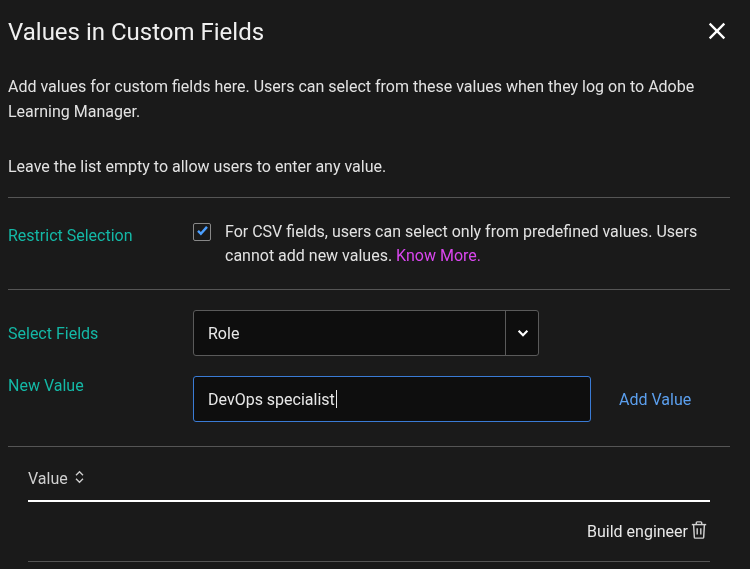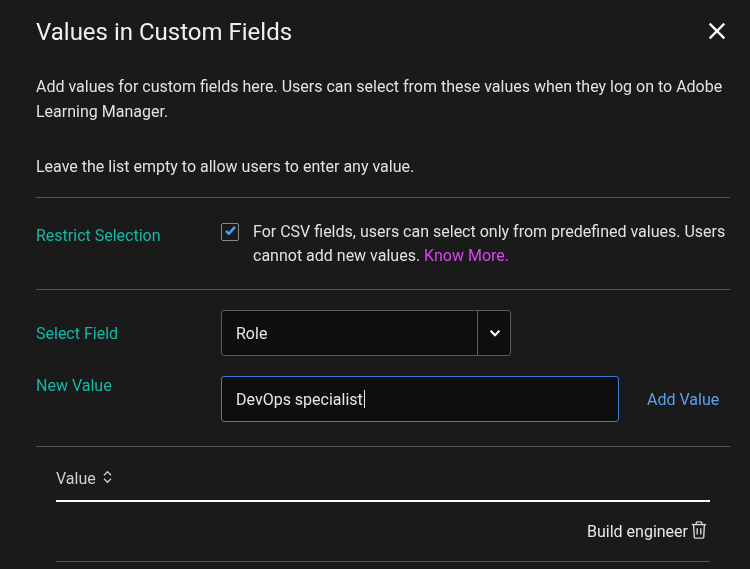--- a/index.html
+++ b/index.html
@@ -10,21 +10,21 @@
     body {
       width: 750px;
       height: 569px;
       background: #1a1a1a;
       color: #e8e8e8;
       font-family: -apple-system, BlinkMacSystemFont, "Segoe UI", Roboto, Helvetica, Arial, sans-serif;
       font-size: 16px;
       overflow: hidden;
     }
     .modal {
-      padding: 18px 20px 0 36px;
+      padding: 18px 20px 0 8px;
       height: 100%;
     }
     .header {
       display: flex;
       justify-content: space-between;
       align-items: flex-start;
       margin-bottom: 28px;
     }
     .title {
       font-size: 24px;
@@ -118,21 +118,21 @@
       line-height: 1.55;
       color: #e2e2e2;
     }
     .link {
       color: #d946ef;
       text-decoration: none;
       cursor: pointer;
     }
     .select-wrap {
       position: relative;
-      width: 290px;
+      width: 346px;
     }
     .select {
       width: 100%;
       height: 46px;
       background: #0e0e0e;
       border: 1px solid #5a5a5a;
       border-radius: 3px;
       color: #e8e8e8;
       font-size: 16px;
       padding: 0 14px;
@@ -280,21 +280,21 @@
       </div>
       <div class="checkbox-text">
         <span>For CSV fields, users can select only from predefined values. Users cannot add new values. </span><a class="link">Know More.</a>
       </div>
     </div>
   </div>
 
   <hr class="divider">
 
   <div class="form-row select-row">
-    <div class="form-label">Select Field</div>
+    <div class="form-label">Select Fields</div>
     <div class="select-wrap">
       <div class="select">
         <span>Role</span>
       </div>
       <div class="select-chevron-box">
         <svg viewBox="0 0 16 16">
             <polyline points="3,5.5 8,10.5 13,5.5"></polyline>
           </svg>
       </div>
     </div>

